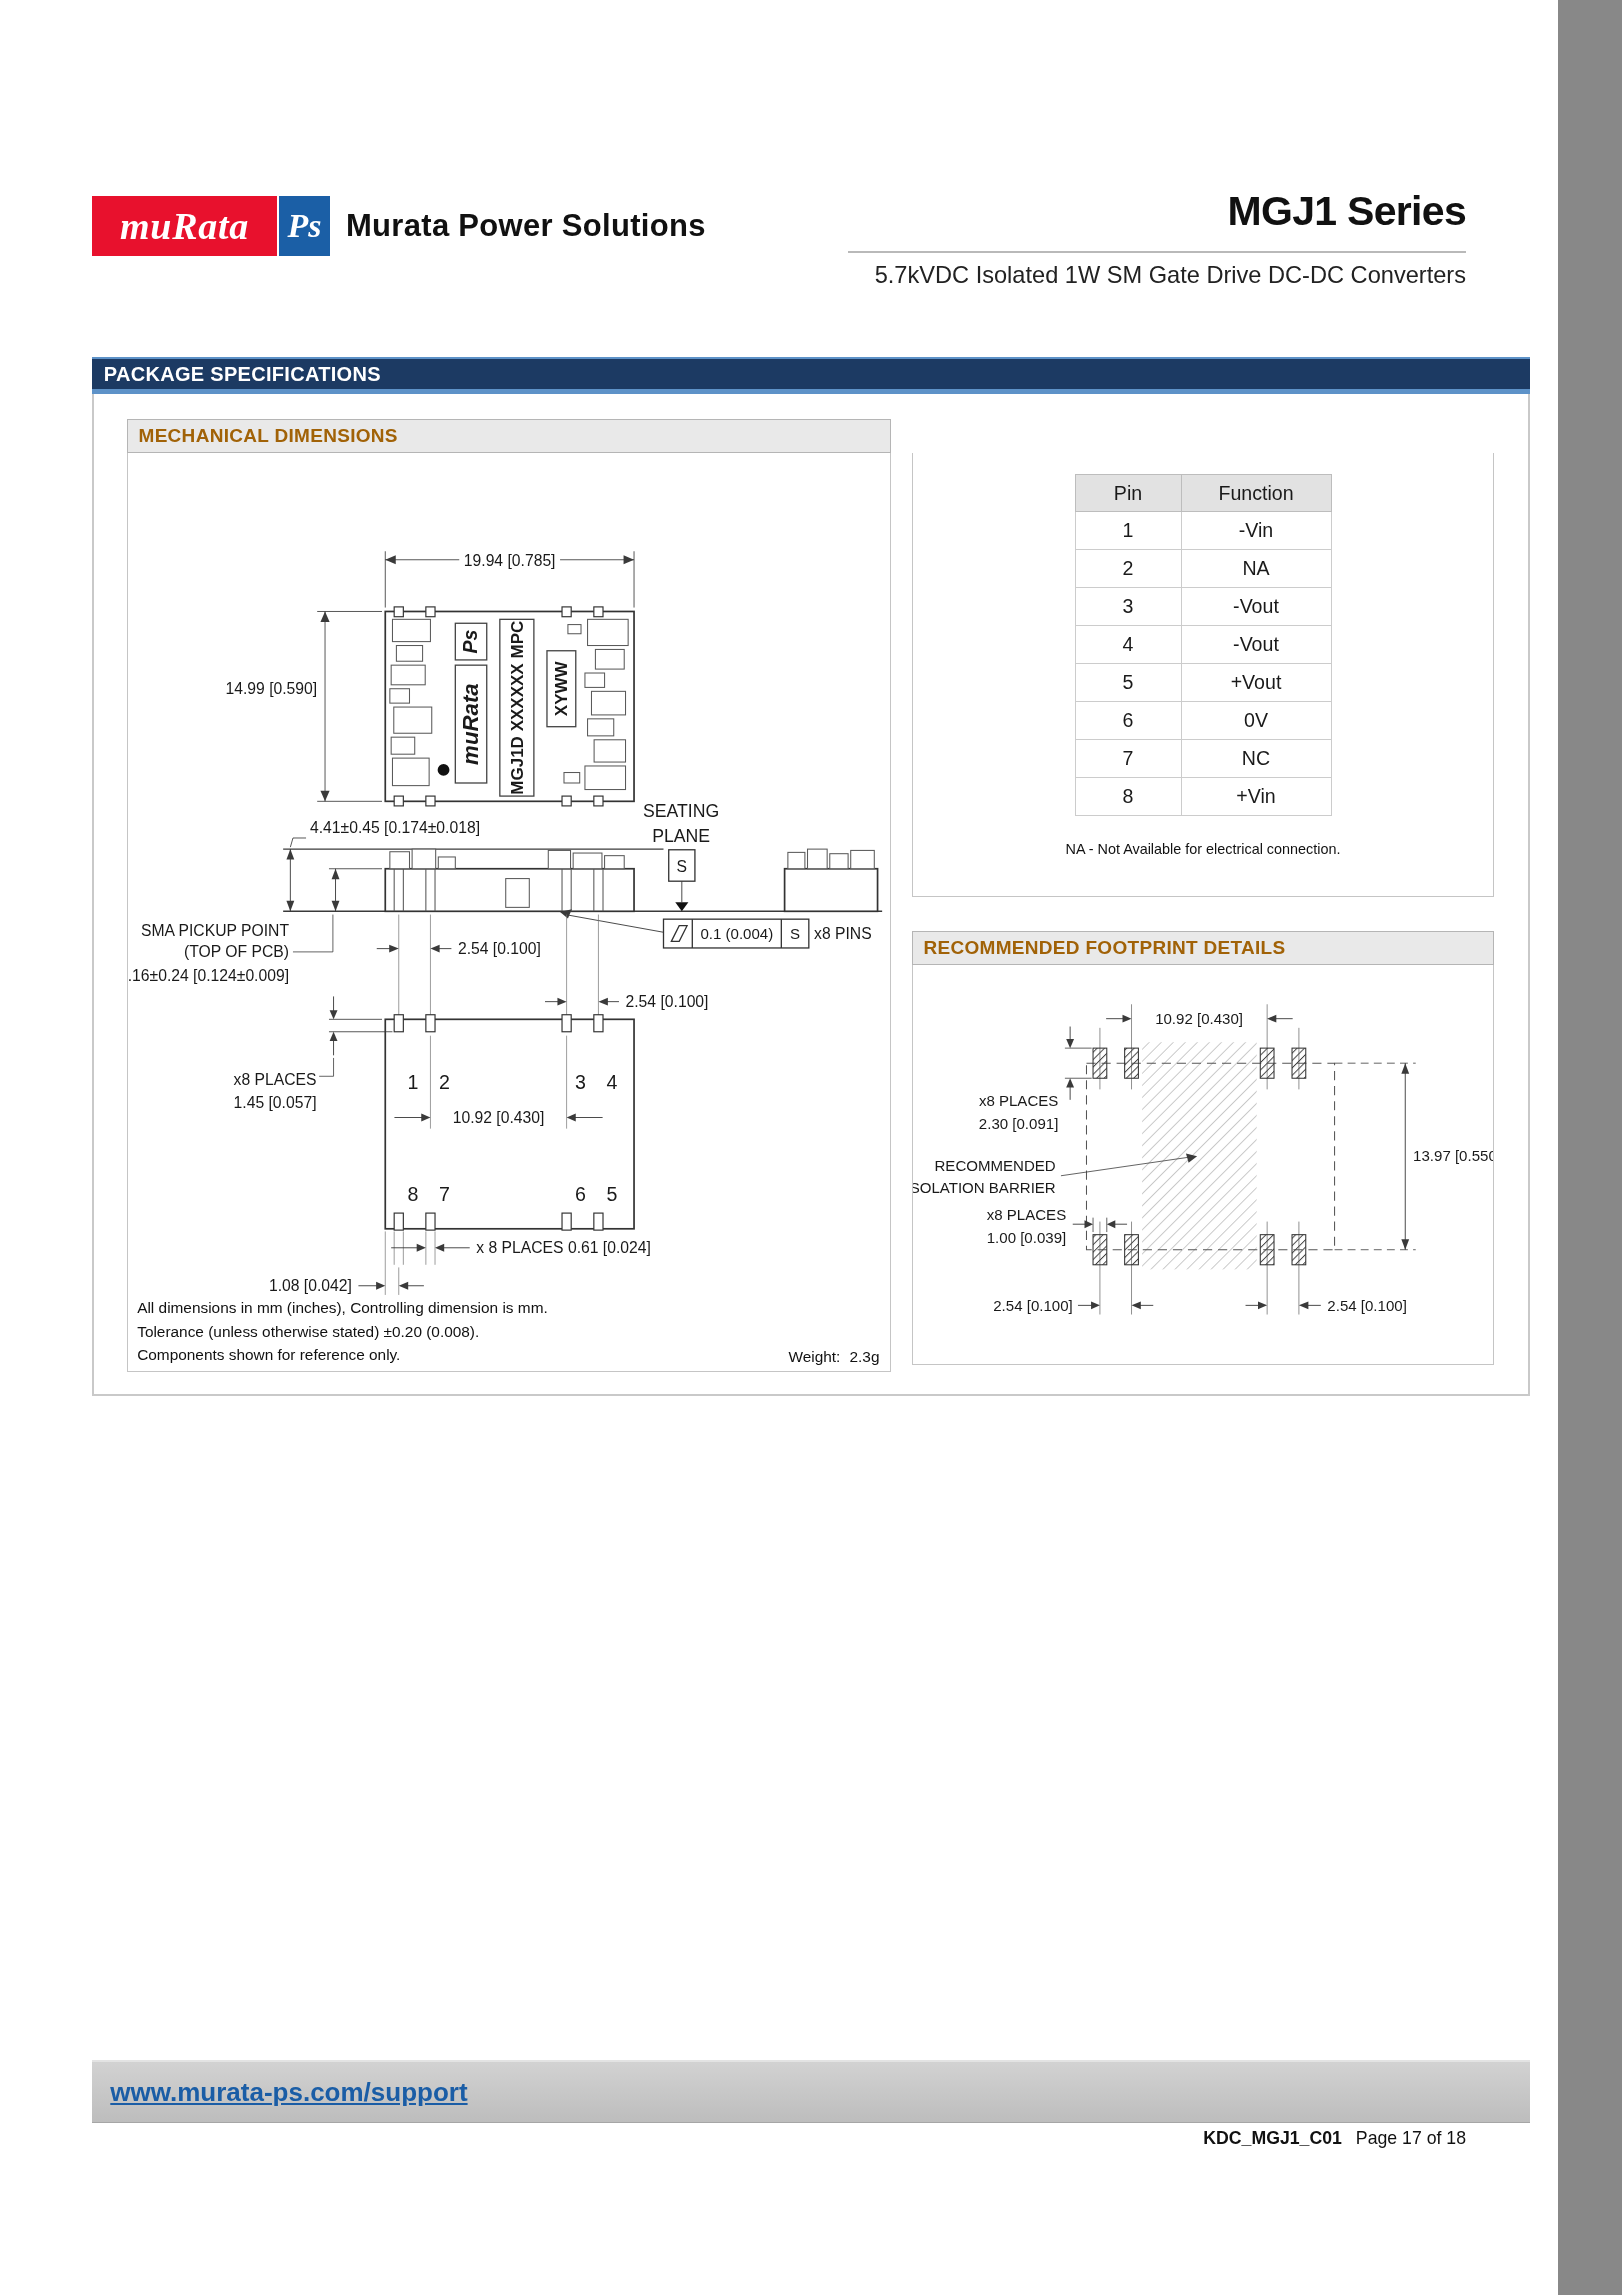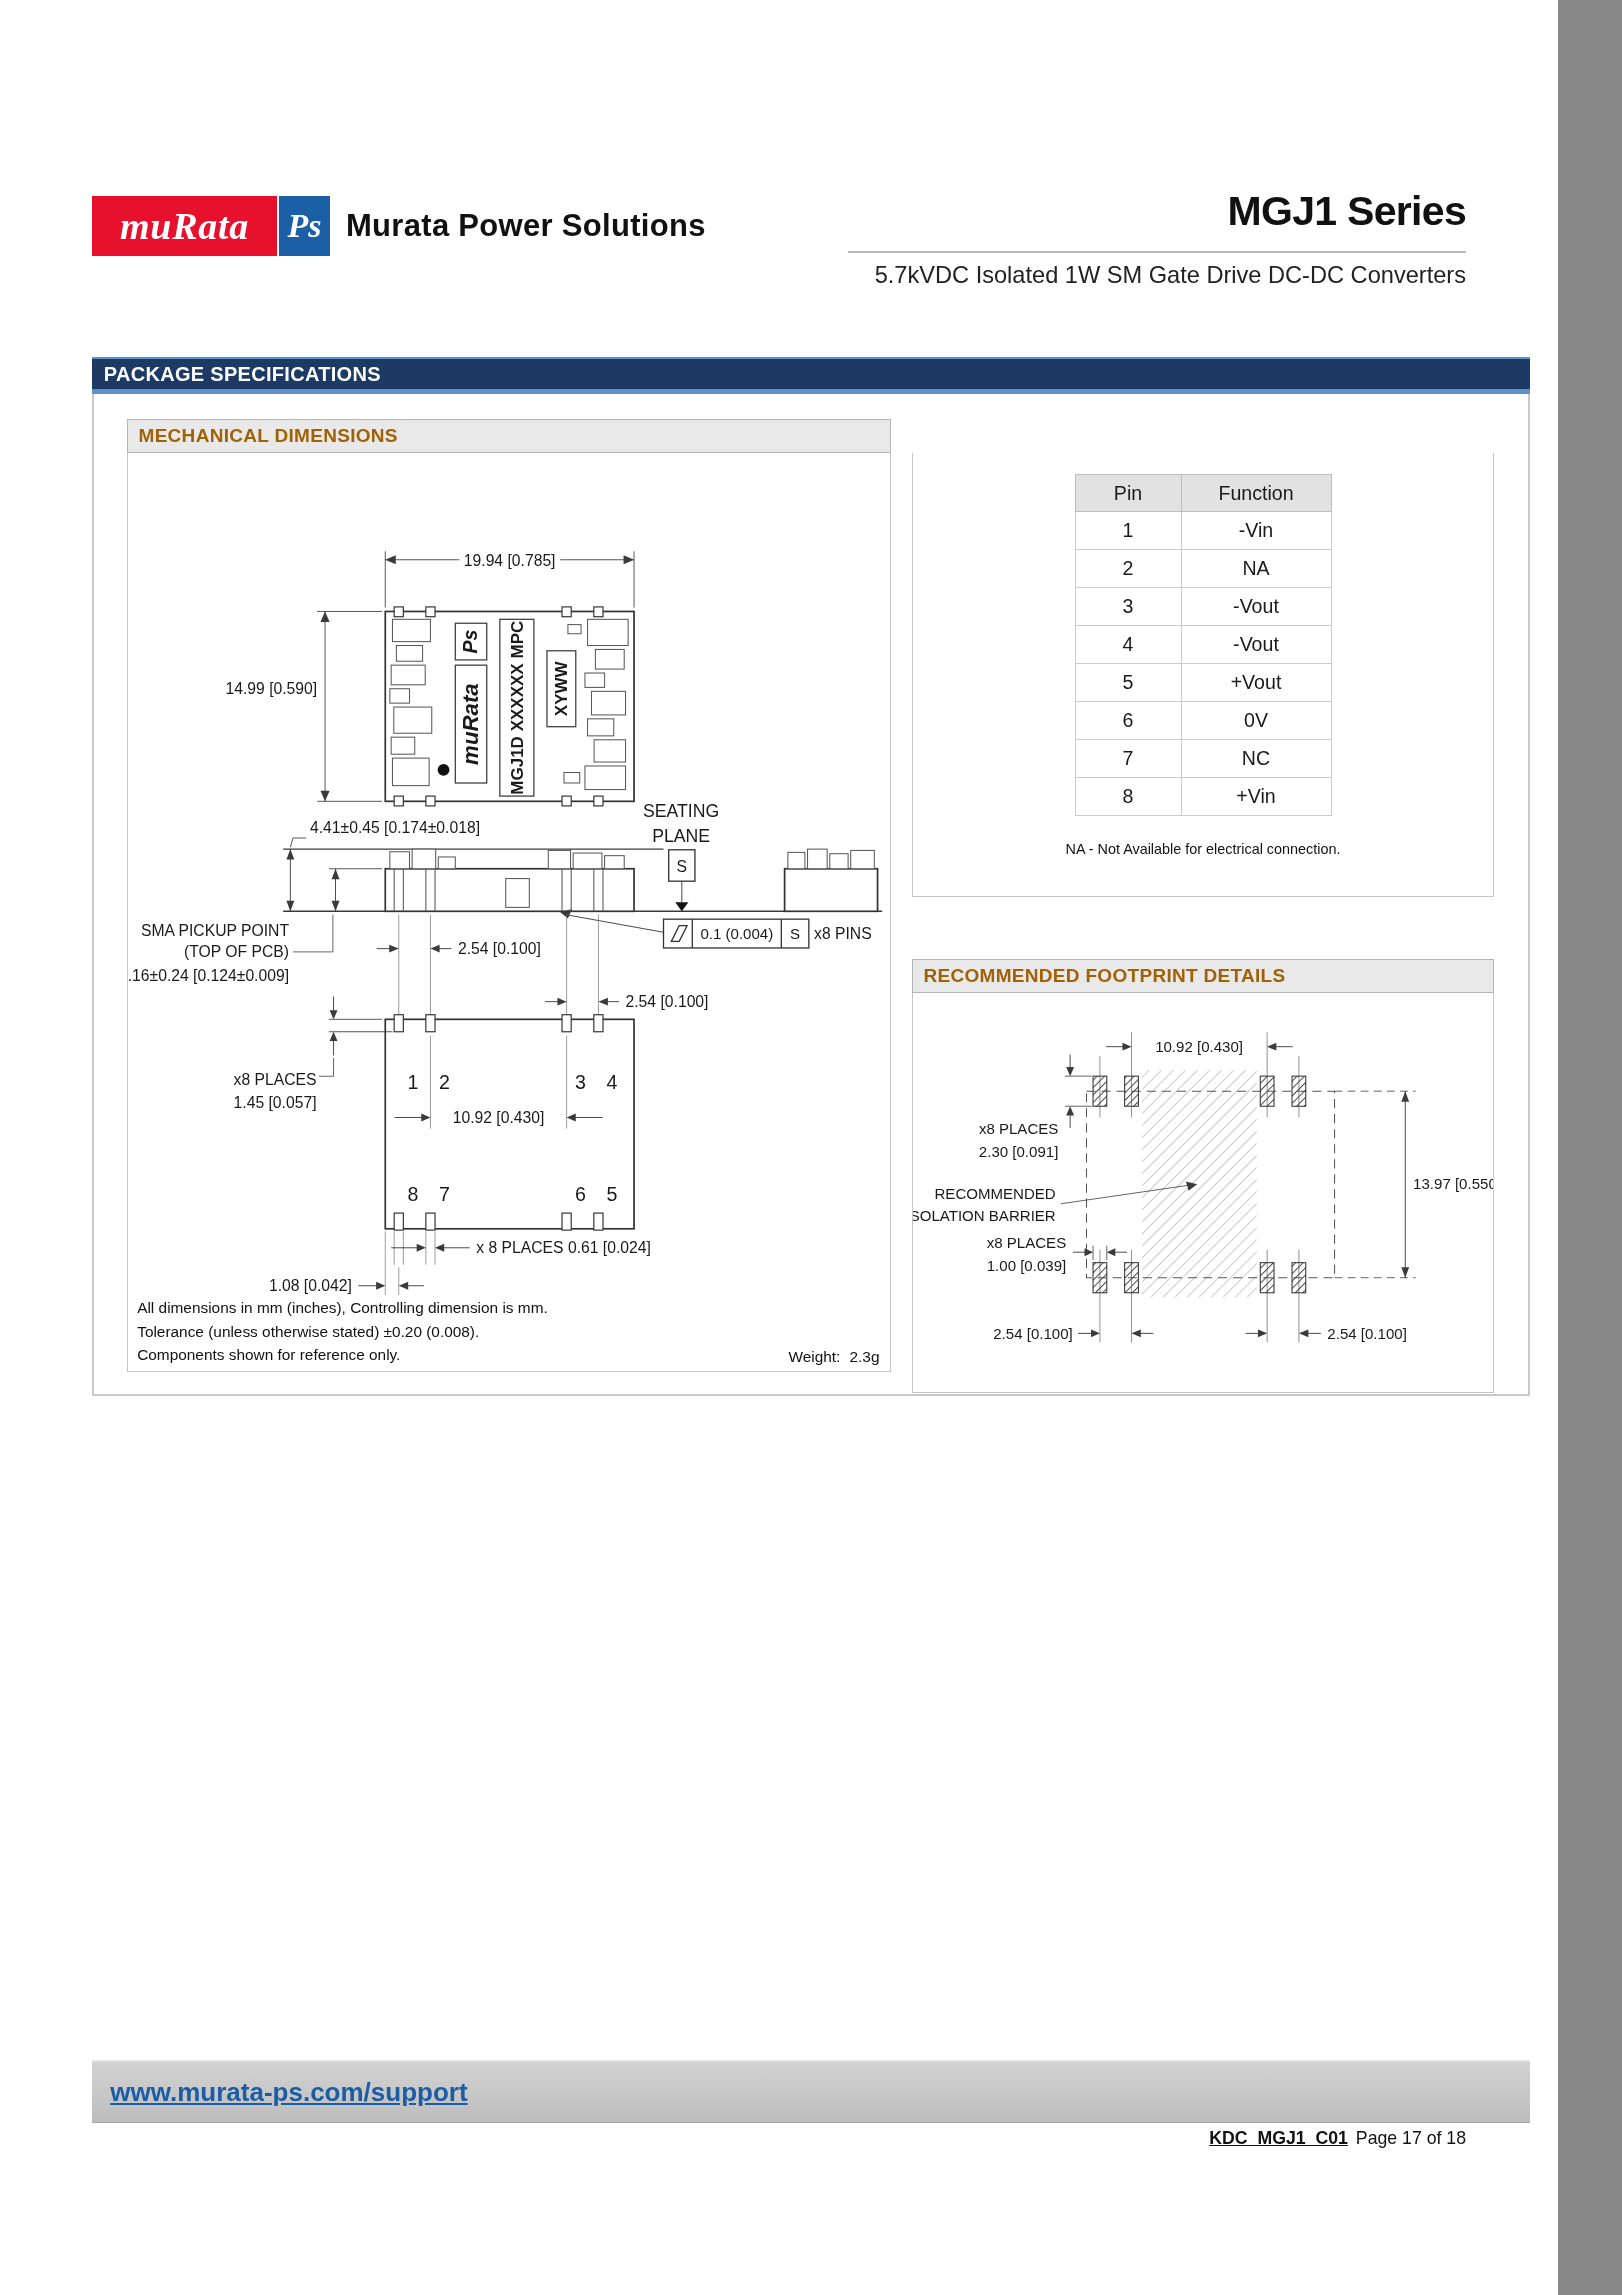--- a/index.html
+++ b/index.html
@@ -17,42 +17,42 @@
   .spec-bar{position:absolute;left:92px;top:357px;width:1438px;height:37px;background:#1c3a63;border-top:2.6px solid #5d92c8;border-bottom:5.9px solid #5d92c8;box-sizing:border-box;display:flex;align-items:center;}
   .spec-bar span{color:#fff;font-weight:bold;font-size:20px;padding-left:11.8px;letter-spacing:0.3px;}
   
   .container{position:absolute;left:92px;top:394px;width:1438px;height:1002px;border:2px solid #c9c9c9;border-top:none;box-sizing:border-box;background:#fff;}
   .panel{position:absolute;box-sizing:border-box;}
   .panel-head{height:34px;background:#e9e9e9;border:1.3px solid #b5b5b5;box-sizing:border-box;display:flex;align-items:center;}
   .panel-head span{font-size:19px;font-weight:600;color:#a16207;padding-left:10.5px;letter-spacing:0.3px;}
   .panel-body{position:absolute;top:34px;left:0;right:0;bottom:0;border:1.3px solid #c5c5c5;border-top:none;box-sizing:border-box;background:#fff;}
   .panel-mech{left:33px;top:25px;width:764px;height:953px;}
   .panel-pin{left:818px;top:25px;width:582px;height:478px;}
-  .panel-fp{left:818px;top:537px;width:582px;height:434px;margin-top:28px;}
+  .panel-fp{left:818px;top:537px;width:582px;height:434px;}
   
   .mech-notes{position:absolute;left:9.2px;bottom:5.2px;font-size:15.4px;line-height:1.5;color:#111;}
   .weight{position:absolute;right:10.5px;bottom:5.2px;font-size:15.4px;color:#111;}
   .weight b{font-weight:normal;margin-right:9.2px;}
   
   .pin-table{margin:21px auto 0 auto;border-collapse:collapse;width:257px;}
   .pin-table th{background:#e2e2e2;font-size:19.6px;font-weight:normal;height:34px;border:0.7px solid #bdbdbd;}
   .pin-table td{font-size:19.6px;text-align:center;height:35px;border:0.7px solid #cccccc;background:#fff;}
   .pin-table th:first-child,.pin-table td:first-child{width:103px;}
   .pin-note{margin-top:25px;text-align:center;font-size:14.4px;color:#111;}
   
   svg text{font-family:"Liberation Sans",sans-serif;fill:#1a1a1a;}
   .dt{font-size:24px;}
   .dts{font-size:23px;}
   .pn{font-size:30px;}
   .lbl{font-size:27px;}
   
   .footer-bar{position:absolute;left:92px;top:2060px;width:1438px;height:63px;background:linear-gradient(#d2d2d2,#bdbdbd);border-top:2px solid #e3e3e3;border-bottom:1.3px solid #a6a6a6;box-sizing:border-box;display:flex;align-items:center;}
   .footer-link{margin-left:18.3px;font-size:26px;font-weight:bold;color:#1a5da6;text-decoration:underline;cursor:pointer;}
   .pageinfo{position:absolute;right:92px;top:2128px;font-size:17.7px;color:#111;}
-  .pageinfo .doc{font-weight:bold;margin-right:8px;text-decoration:underline;}
+  .pageinfo .doc{font-weight:bold;margin-right:14px;}
 </style>
 </head>
 <body>
 
 <div class="page">
 
   <div class="logo-red">
       <span>muRata</span>
     </div>
   <div class="logo-blue">

